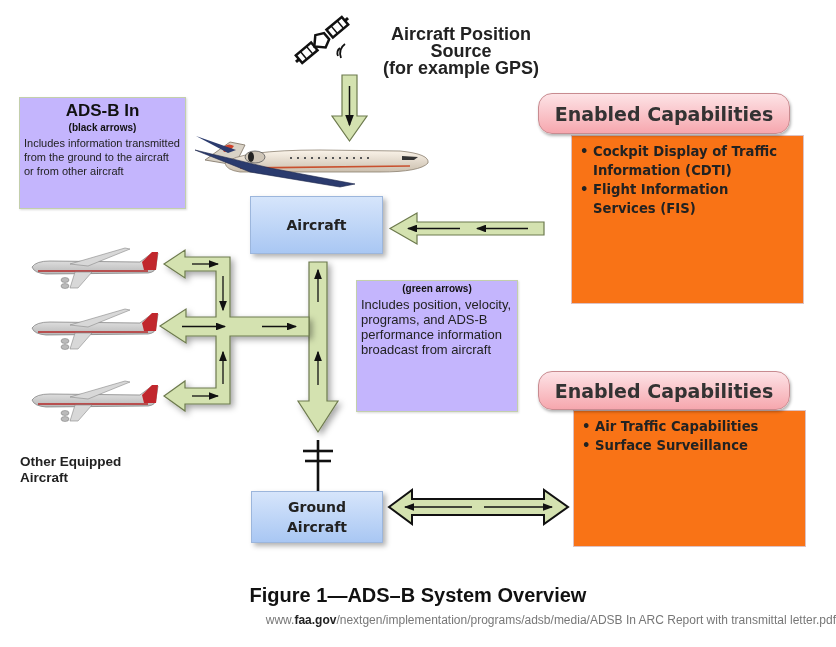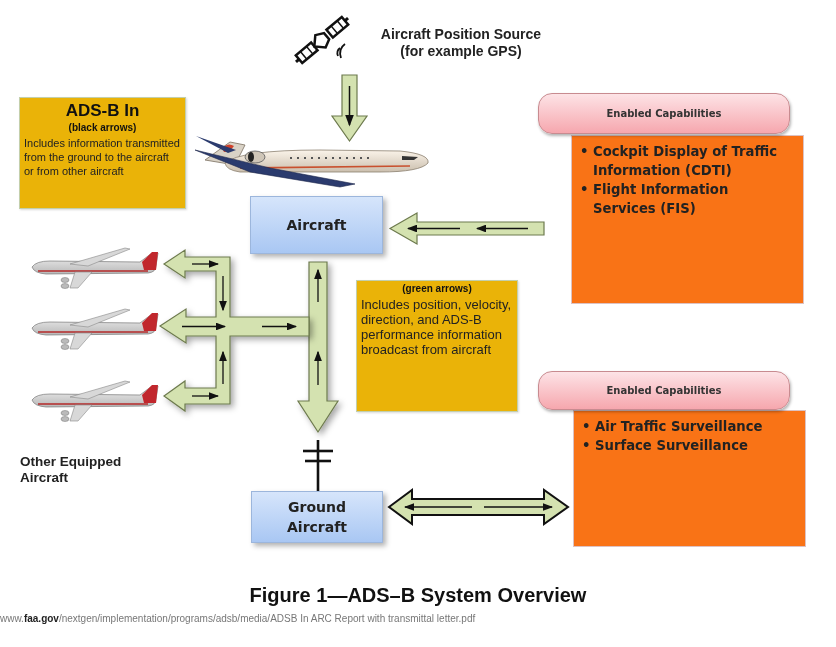--- a/index.html
+++ b/index.html
@@ -2,60 +2,60 @@
 <html><head>
 <meta charset="utf-8">
 <style>
   html, body { margin: 0; padding: 0; background: #ffffff; }
   body { width: 836px; height: 647px; position: relative; overflow: hidden;
          font-family: "Liberation Sans", sans-serif; color: #1a1a1a; }
   .abs { position: absolute; }
   svg.diagram { position: absolute; left: 0; top: 0; width: 836px; height: 647px; }
 
   .gps-label { left: 366px; top: 26px; width: 190px; text-align: center;
-               font-size: 14px; font-weight: bold; line-height: 17px; color: #222; }
-
-  .note-box { background: #eab308; border: 1px solid #c3cfac;
+               font-size: 18px; font-weight: bold; line-height: 17px; color: #222; }
+
+  .note-box { background: #c4b5fd; border: 1px solid #c3cfac;
               box-shadow: 1px 1px 2px rgba(0,0,0,0.15); }
   .note-title { font-size: 17px; font-weight: bold; text-align: center; line-height: 19px; color: #111; }
   .note-sub { font-size: 10px; font-weight: bold; text-align: center; line-height: 16px; color: #111; }
   .note-body { font-size: 11px; line-height: 14px; color: #222; padding: 0 4px; }
 
   .adsb-in { left: 19px; top: 97px; width: 165px; height: 110px; }
   .adsb-out { left: 356px; top: 280px; width: 160px; height: 130px; }
 
   .comp-box { background: linear-gradient(#d6e5fb, #a9c7f3); border: 1px solid #9cb6dc;
               box-shadow: 3px 3px 5px rgba(0,0,0,0.3);
               display: flex; align-items: center; justify-content: center; text-align: center;
               font-family: "DejaVu Sans", sans-serif; font-weight: bold; font-size: 14px; color: #222; line-height: 20px; }
   .aircraft-box { left: 250px; top: 196px; width: 131px; height: 56px; }
   .ground-box { left: 251px; top: 491px; width: 130px; height: 50px; }
 
   .cap-pill { background: linear-gradient(#fde3e6, #f6a7ae); border: 1px solid #c88b90;
               border-radius: 14px; box-shadow: 1px 2px 3px rgba(0,0,0,0.3);
               display: flex; align-items: center; justify-content: center;
-              font-family: "DejaVu Sans", sans-serif; font-weight: bold; font-size: 10px; color: #333; }
+              font-family: "DejaVu Sans", sans-serif; font-weight: bold; font-size: 19px; color: #333; }
   .cap-pill-1 { left: 538px; top: 93px; width: 250px; height: 39px; }
   .cap-pill-2 { left: 538px; top: 371px; width: 250px; height: 37px; }
 
   .cap-panel { background: #f97316; border: 1px solid #dcc2c3; }
   .cap-panel-1 { left: 571px; top: 135px; width: 231px; height: 167px; }
   .cap-panel-2 { left: 573px; top: 410px; width: 231px; height: 135px; }
   .cap-list { list-style: none; margin: 0; padding: 6px 8px 0 8px;
               font-family: "DejaVu Sans", sans-serif; font-weight: bold; font-size: 13.2px; line-height: 19px; color: #222; }
   .cap-list li { padding-left: 13px; text-indent: -13px; }
   .cap-list li::before { content: "\2022"; display: inline-block; width: 13px; text-indent: 0; }
 
   .other-label { left: 20px; top: 454px; width: 135px; text-align: left;
                  font-size: 13.5px; font-weight: bold; line-height: 16px; color: #222; }
 
   .fig-title { left: 0; width: 836px; top: 584px; text-align: center;
                font-size: 20px; font-weight: bold; color: #111; }
-  .fig-source { left: 0; width: 836px; top: 613px; text-align: left;
-                font-size: 10px; color: #777; }
+  .fig-source { left: 0; width: 836px; top: 613px; text-align: right;
+                font-size: 12px; color: #777; }
   .fig-source b { color: #222; font-weight: bold; }
 </style>
 </head>
 <body>
 
 <svg class="diagram" viewBox="0 0 836 647">
   <defs>
     <filter id="sh" x="-20%" y="-20%" width="150%" height="150%">
       <feDropShadow dx="3" dy="3" stdDeviation="3" flood-color="#000" flood-opacity="0.35"></feDropShadow>
     </filter>
@@ -214,21 +214,21 @@
 </div>
 
 <div class="abs note-box adsb-in">
   <div class="note-title" style="margin-top:3px">ADS-B In</div>
   <div class="note-sub">(black arrows)</div>
   <div class="note-body">Includes information transmitted from the ground to the  aircraft or from other aircraft</div>
 </div>
 
 <div class="abs note-box adsb-out">
   <div class="note-sub">(green arrows)</div>
-  <div class="note-body" style="font-size:13px;line-height:15px;">Includes position, velocity, direction, and ADS-B performance information broadcast from aircraft</div>
+  <div class="note-body" style="font-size:13px;line-height:15px;">Includes position, velocity, programs, and ADS-B performance information broadcast from aircraft</div>
 </div>
 
 <div class="abs comp-box aircraft-box">
   <span>Aircraft</span>
 </div>
 
 <div class="abs comp-box ground-box">
   <div>
     <div>Ground</div>
     <div>Aircraft</div>
@@ -240,21 +240,21 @@
     <li>Cockpit Display of Traffic Information (CDTI)</li>
     <li>Flight Information Services (FIS)</li>
   </ul>
 </div>
 <div class="abs cap-pill cap-pill-1">
   <span>Enabled Capabilities</span>
 </div>
 
 <div class="abs cap-panel cap-panel-2">
   <ul class="cap-list">
-    <li>Air Traffic Surveillance</li>
+    <li>Air Traffic Capabilities</li>
     <li>Surface Surveillance</li>
   </ul>
 </div>
 <div class="abs cap-pill cap-pill-2">
   <span>Enabled Capabilities</span>
 </div>
 
 <div class="abs other-label">
   <div>Other Equipped</div>
   <div>Aircraft</div>

